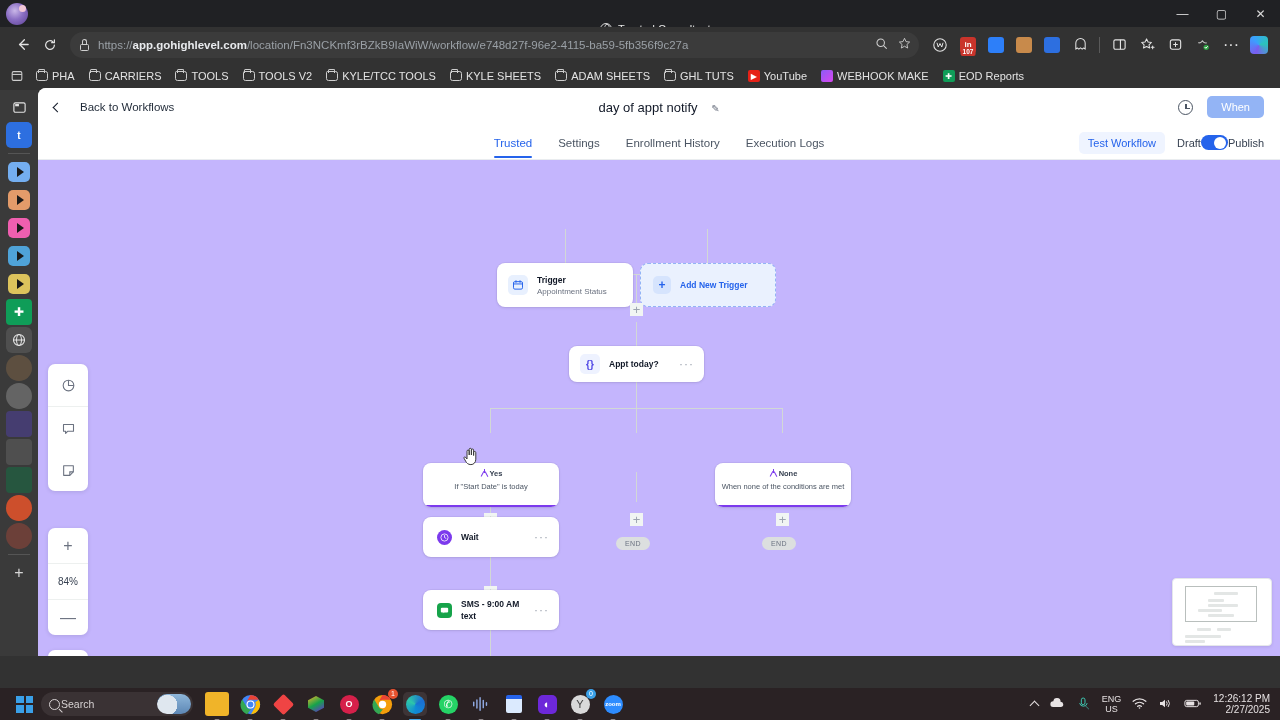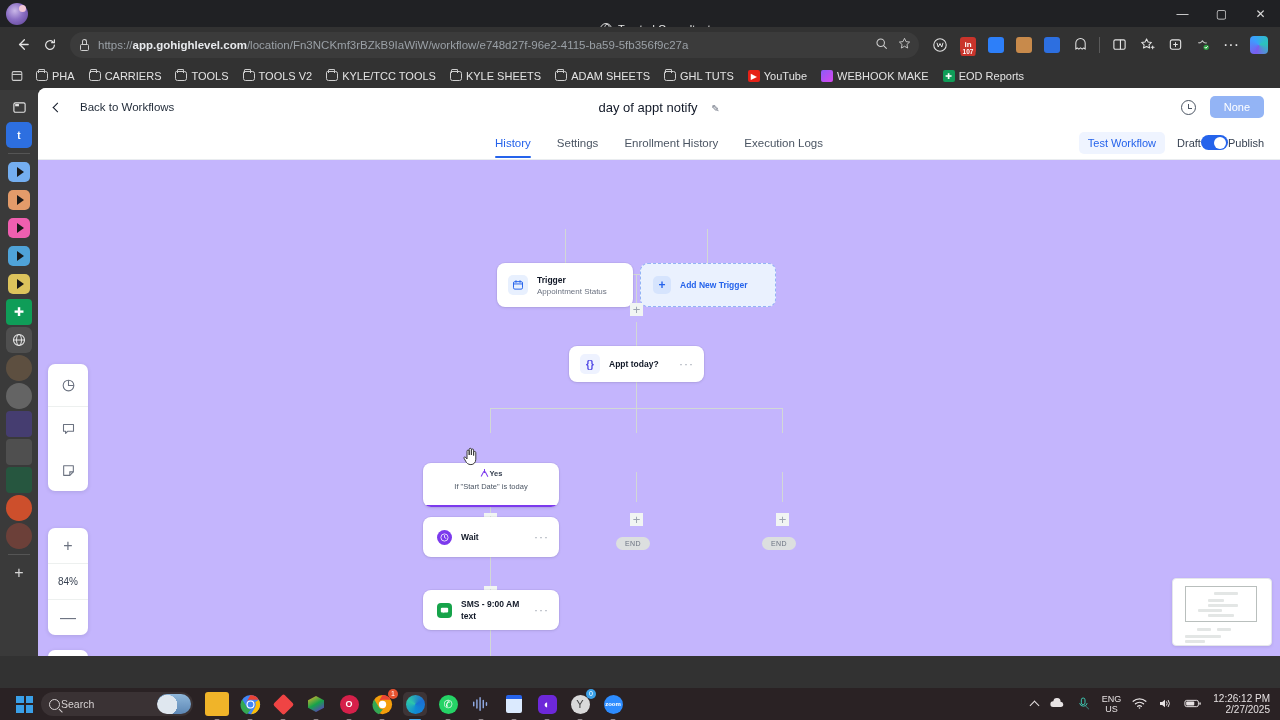--- a/index.html
+++ b/index.html
@@ -363,27 +363,27 @@
         <div class="back">
           <span class="chev-left"></span>
           <span>Back to Workflows</span>
         </div>
         <div class="wf-title">
           <span>day of appt notify</span>
           <span class="pencil">✎</span>
         </div>
         <div class="hdr-right">
           <span class="hist-ic"></span>
-          <button class="saved-btn">None</button>
+          <button class="saved-btn">When</button>
         </div>
       </div>
 
       <div class="tabs-bar">
         <div class="tabs">
-          <div class="tab active">History</div>
+          <div class="tab active">Trusted</div>
           <div class="tab">Settings</div>
           <div class="tab">Enrollment History</div>
           <div class="tab">Execution Logs</div>
         </div>
         <div class="tabs-right">
           <div class="test-wf">Test Workflow</div>
           <div class="toggle-wrap">
             <span>Draft</span>
             <span class="switch">
                 <span class="knob"></span>
@@ -442,20 +442,30 @@
         </div>
 
         <div class="branch" style="left:385px; top:303px; width:136px; height:44px;">
           <div class="bhead">
             <span class="fork">
                 <i></i>
               </span>
             <span>Yes</span>
           </div>
           <div class="bsub">If "Start Date" is today</div>
+          <div class="bbar"></div>
+        </div>
+        <div class="branch" style="left:677px; top:303px; width:136px; height:44px;">
+          <div class="bhead">
+            <span class="fork">
+                <i></i>
+              </span>
+            <span>None</span>
+          </div>
+          <div class="bsub">When none of the conditions are met</div>
           <div class="bbar"></div>
         </div>
 
         <div class="plusnode" style="left:446px; top:353px;">+</div>
         <div class="plusnode" style="left:592px; top:353px;">+</div>
         <div class="plusnode" style="left:738px; top:353px;">+</div>
 
         <div class="endnode" style="left:578px; top:377px;">END</div>
         <div class="endnode" style="left:724px; top:377px;">END</div>
 

